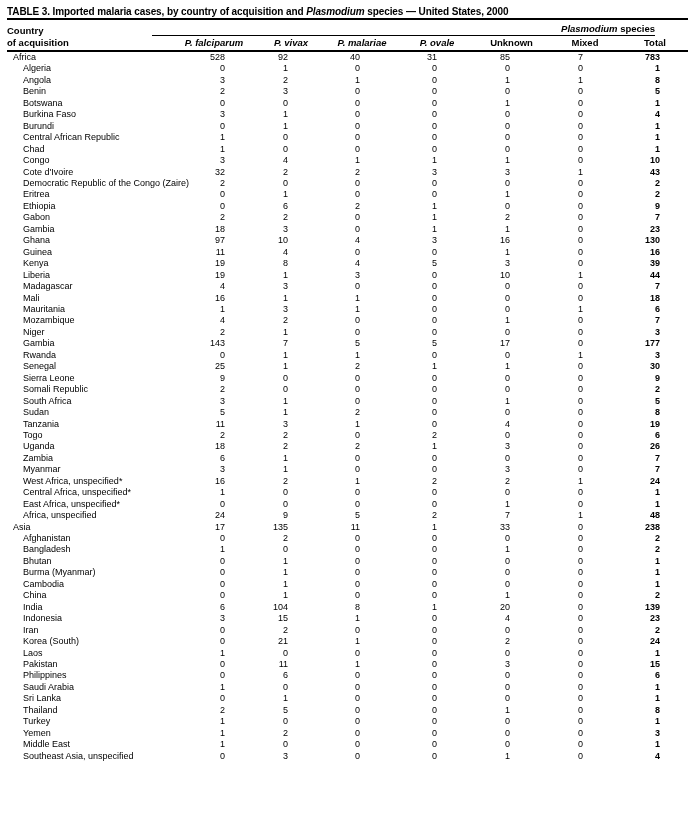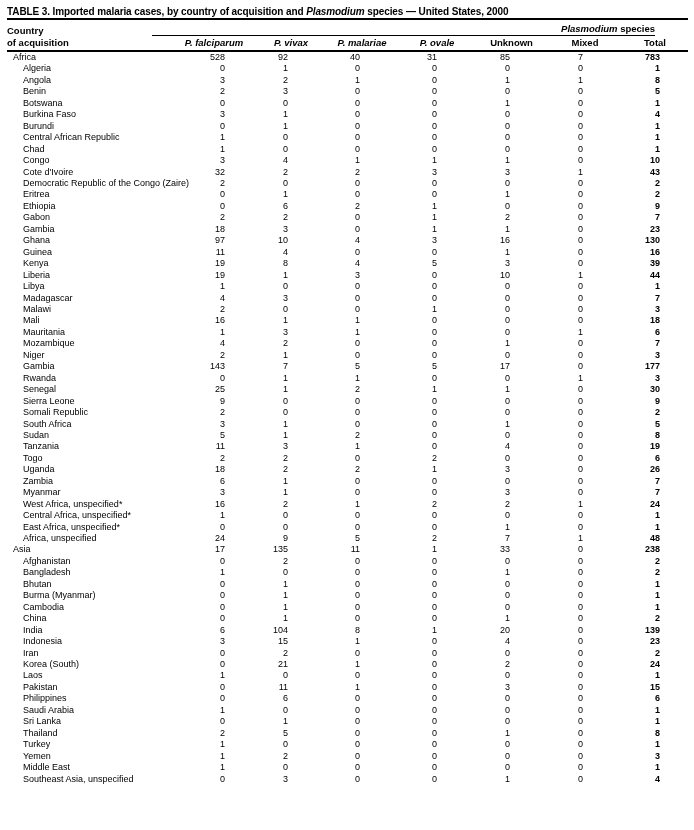--- a/index.html
+++ b/index.html
@@ -315,48 +315,28 @@
           <td class="country">Liberia</td>
           <td class="num i0">19</td>
           <td class="num i1">1</td>
           <td class="num i2">3</td>
           <td class="num i3">0</td>
           <td class="num i4">10</td>
           <td class="num i5">1</td>
           <td class="num i6">44</td>
         </tr>
         <tr class="indent">
-          <td class="country">Libya</td>
-          <td class="num i0">1</td>
-          <td class="num i1">0</td>
-          <td class="num i2">0</td>
-          <td class="num i3">0</td>
-          <td class="num i4">0</td>
-          <td class="num i5">0</td>
-          <td class="num i6">1</td>
-        </tr>
-        <tr class="indent">
           <td class="country">Madagascar</td>
           <td class="num i0">4</td>
           <td class="num i1">3</td>
           <td class="num i2">0</td>
           <td class="num i3">0</td>
           <td class="num i4">0</td>
           <td class="num i5">0</td>
           <td class="num i6">7</td>
-        </tr>
-        <tr class="indent">
-          <td class="country">Malawi</td>
-          <td class="num i0">2</td>
-          <td class="num i1">0</td>
-          <td class="num i2">0</td>
-          <td class="num i3">1</td>
-          <td class="num i4">0</td>
-          <td class="num i5">0</td>
-          <td class="num i6">3</td>
         </tr>
         <tr class="indent">
           <td class="country">Mali</td>
           <td class="num i0">16</td>
           <td class="num i1">1</td>
           <td class="num i2">1</td>
           <td class="num i3">0</td>
           <td class="num i4">0</td>
           <td class="num i5">0</td>
           <td class="num i6">18</td>

